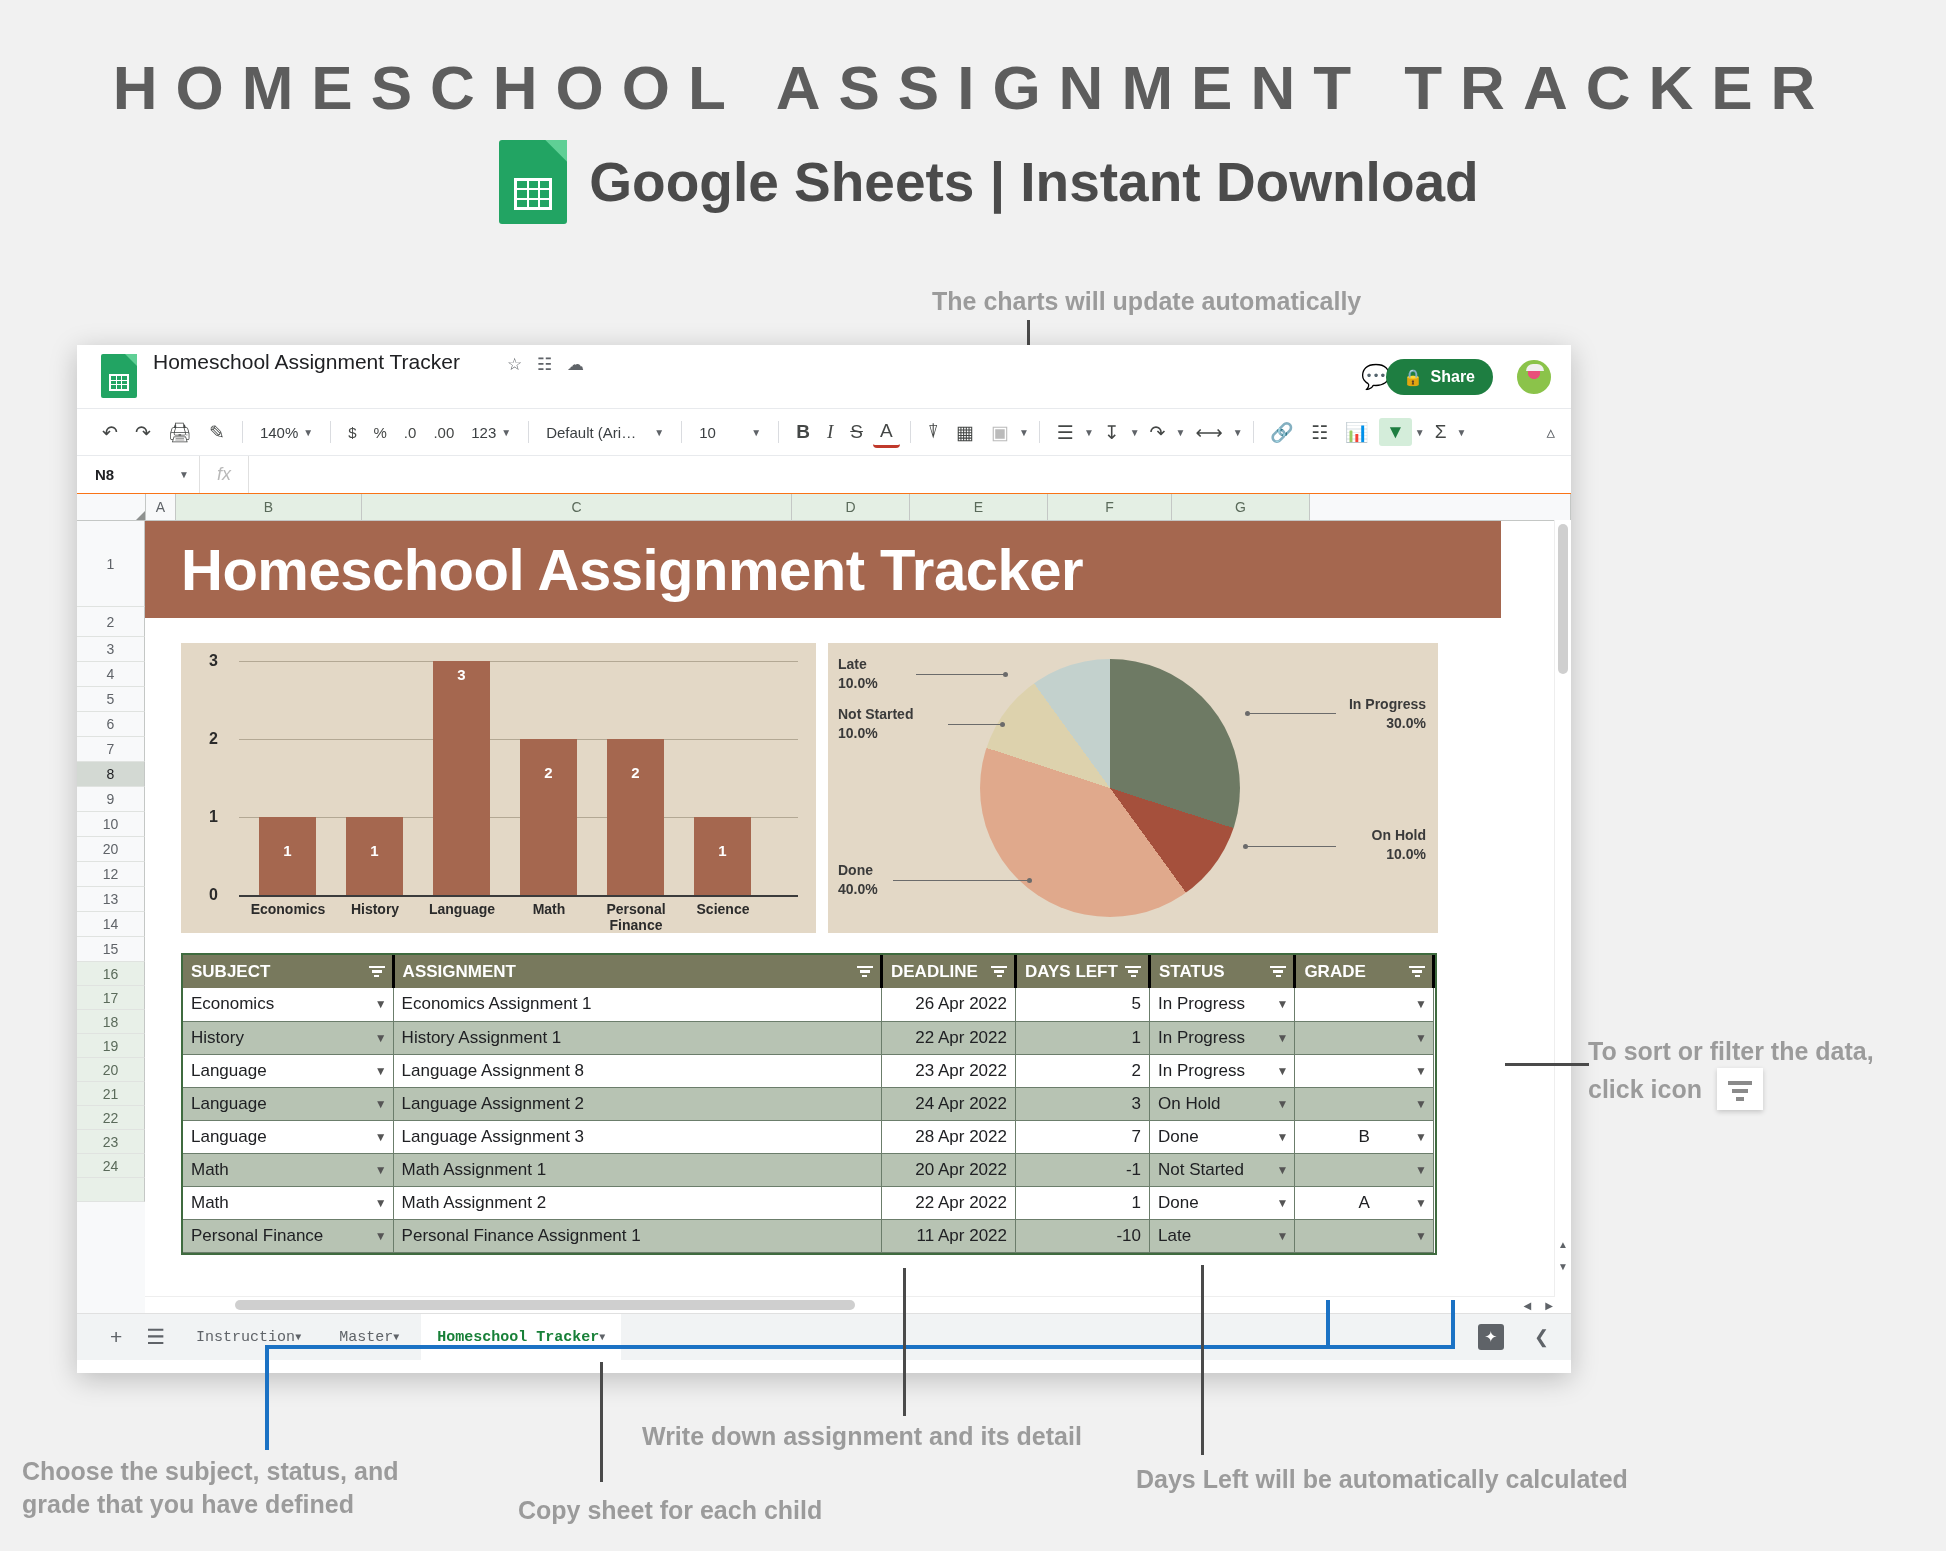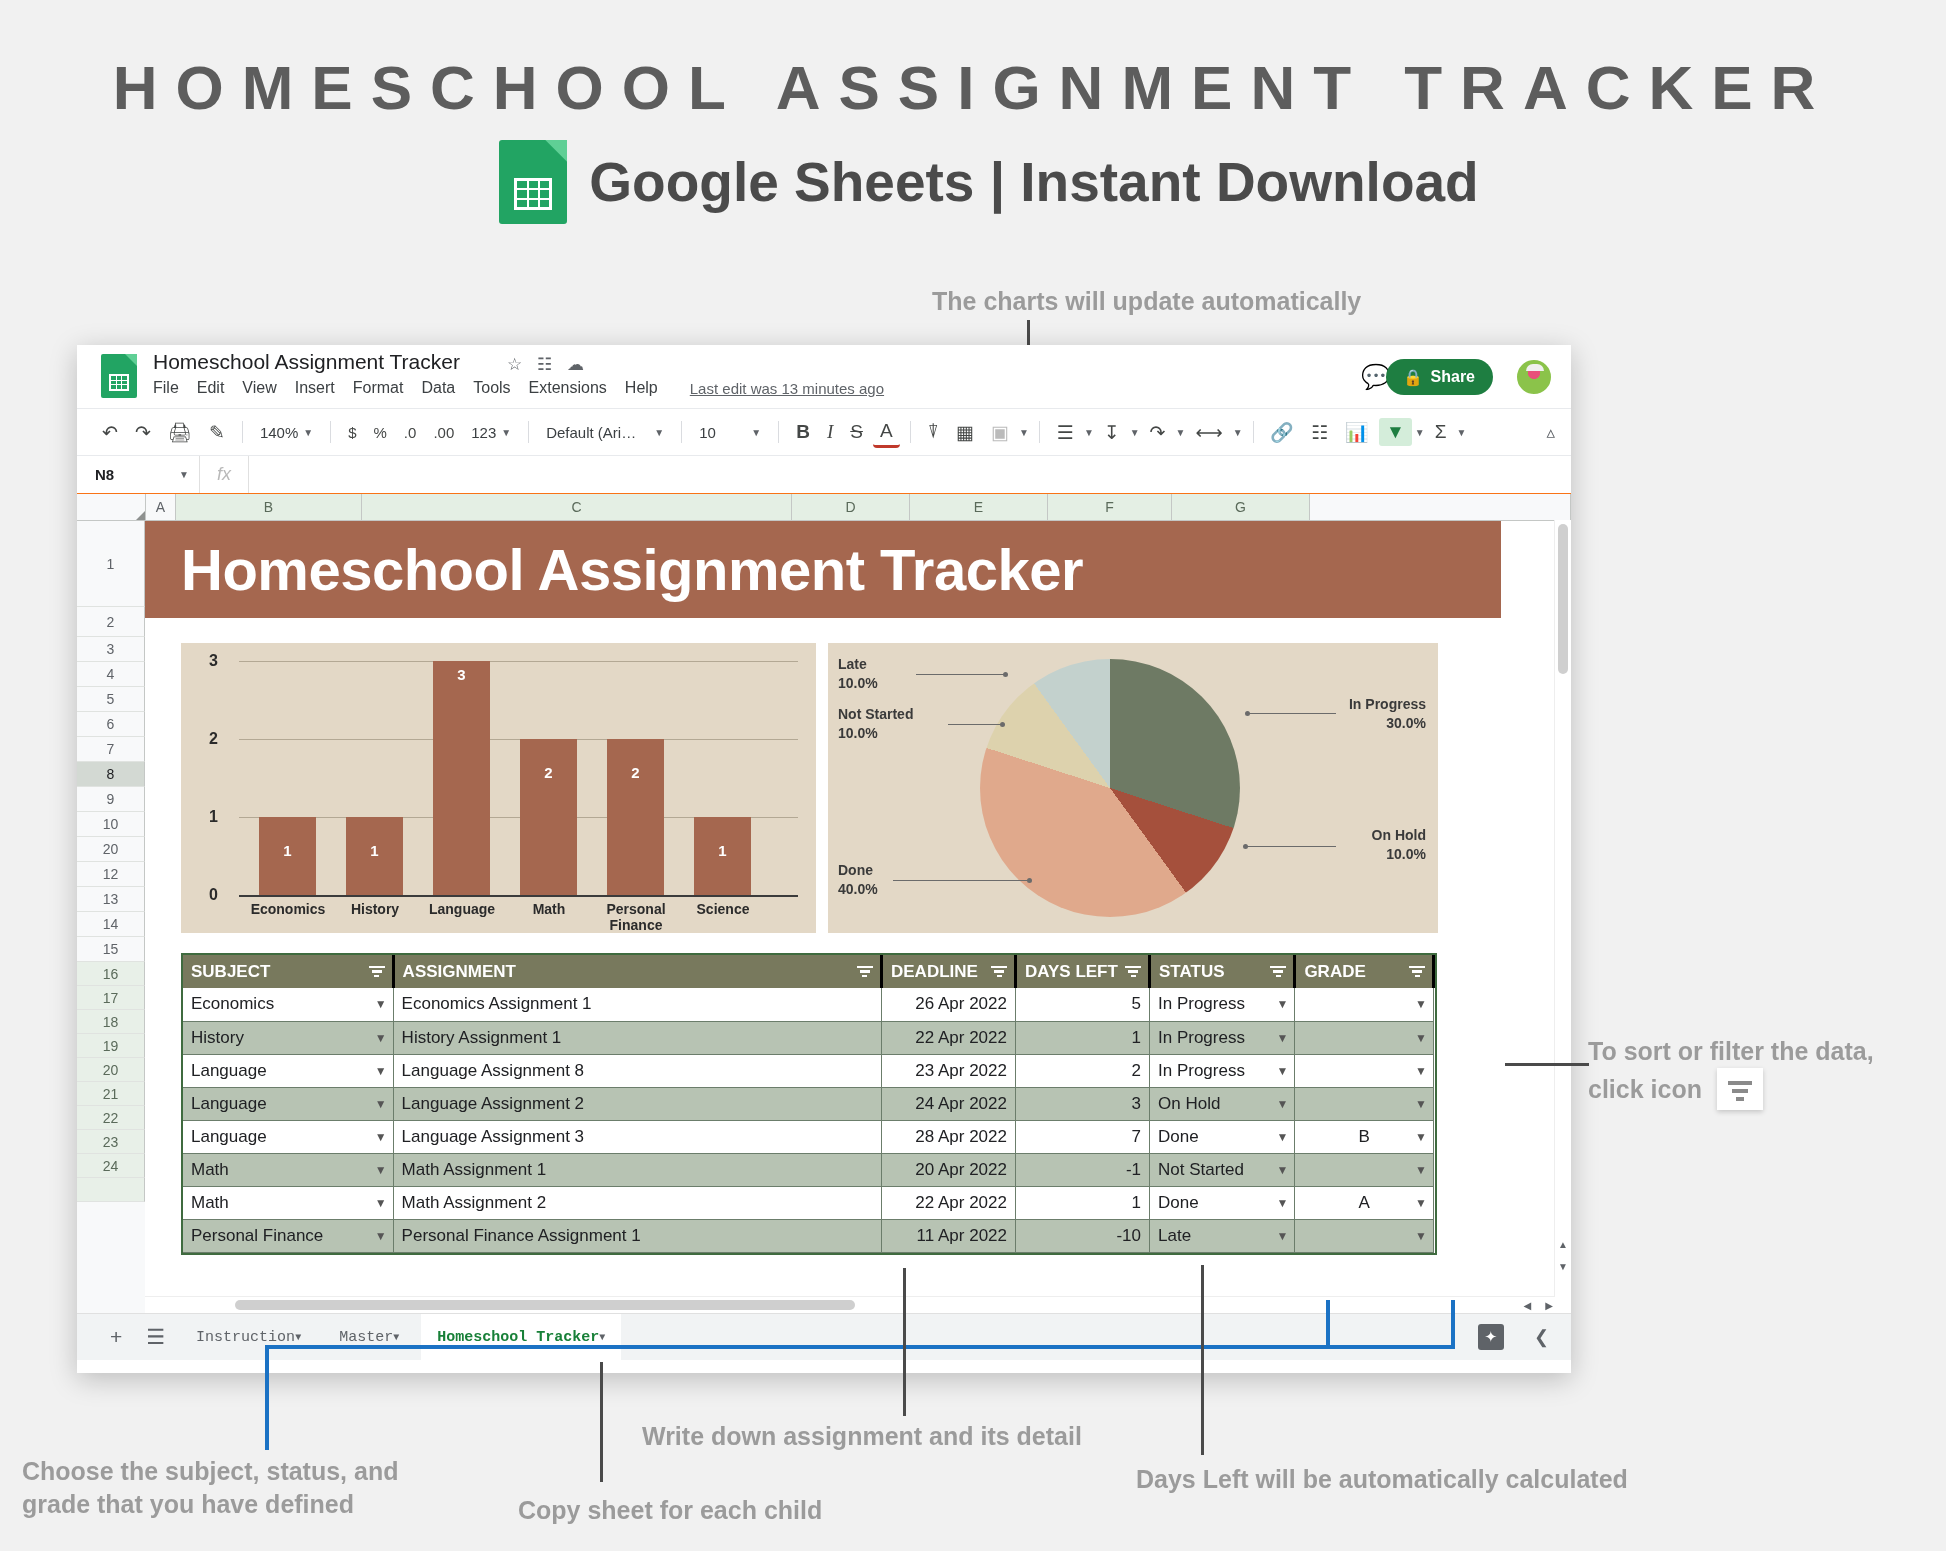--- a/index.html
+++ b/index.html
@@ -226,32 +226,20 @@
           <i></i>
           <i></i>
           <i></i>
         </span>
     </span>
     <span id="doc-title">Homeschool Assignment Tracker</span>
     <span class="title-ic" style="left:430px;">☆</span>
     <span class="title-ic" style="left:460px;">☷</span>
     <span class="title-ic" style="left:490px;">☁</span>
 
-    <div id="menu-row">
-      <span class="menu-item">File</span>
-      <span class="menu-item">Edit</span>
-      <span class="menu-item">View</span>
-      <span class="menu-item">Insert</span>
-      <span class="menu-item">Format</span>
-      <span class="menu-item">Data</span>
-      <span class="menu-item">Tools</span>
-      <span class="menu-item">Extensions</span>
-      <span class="menu-item">Help</span>
-      <span id="last-edit">Last edit was 13 minutes ago</span>
-    </div>
 
     <span id="comment-icon">💬</span>
     <div id="share-btn">
       <span>🔒</span>
       <span>Share</span>
     </div>
     <div id="avatar">
         <span class="hat"></span>
       </div>
   </div>

